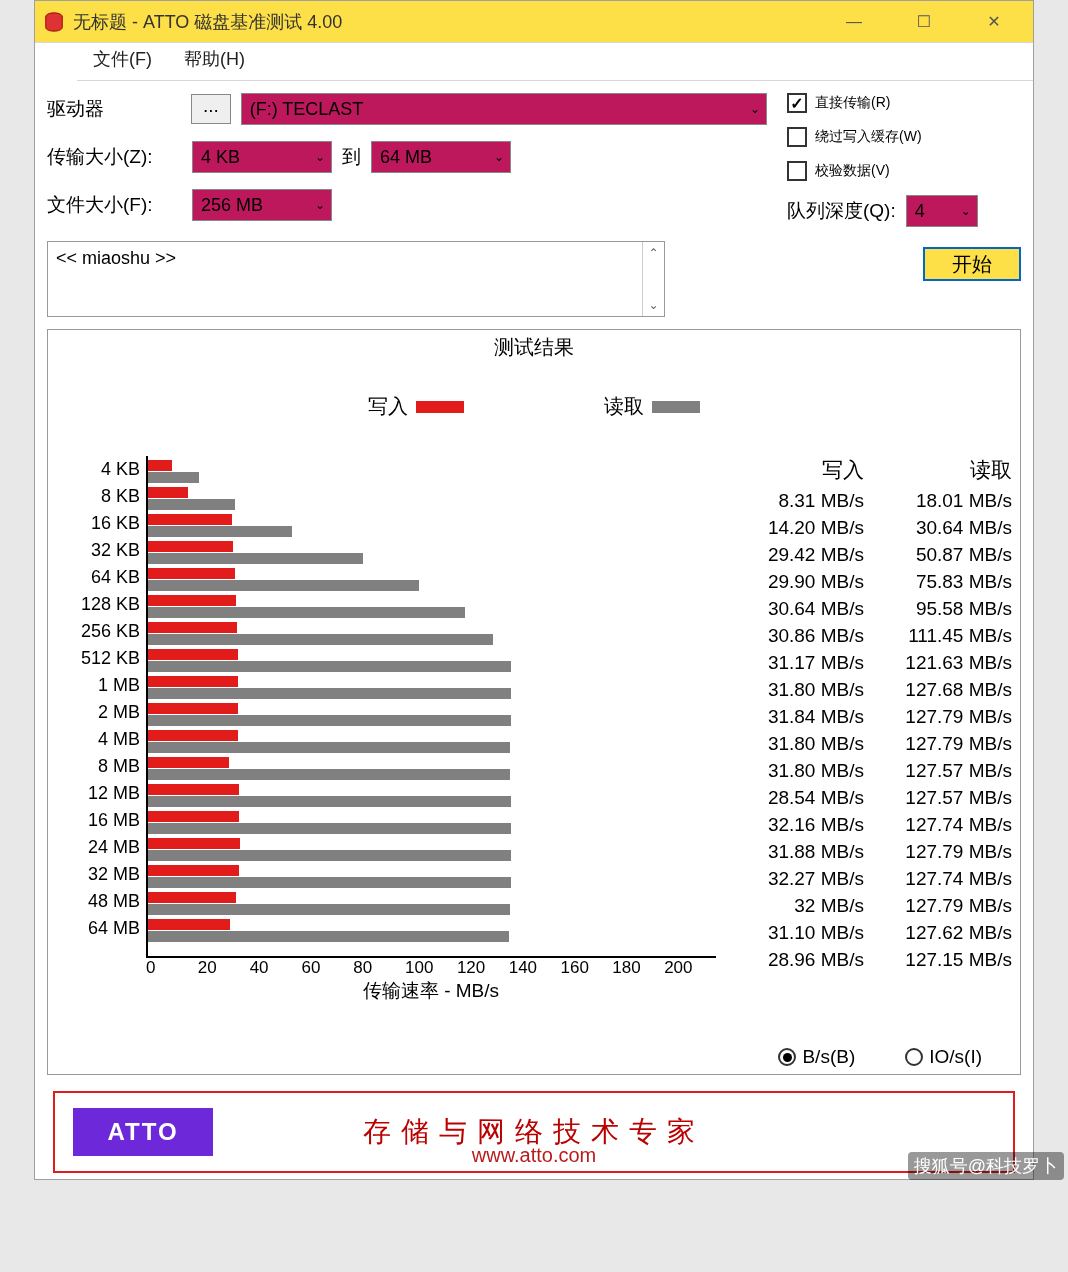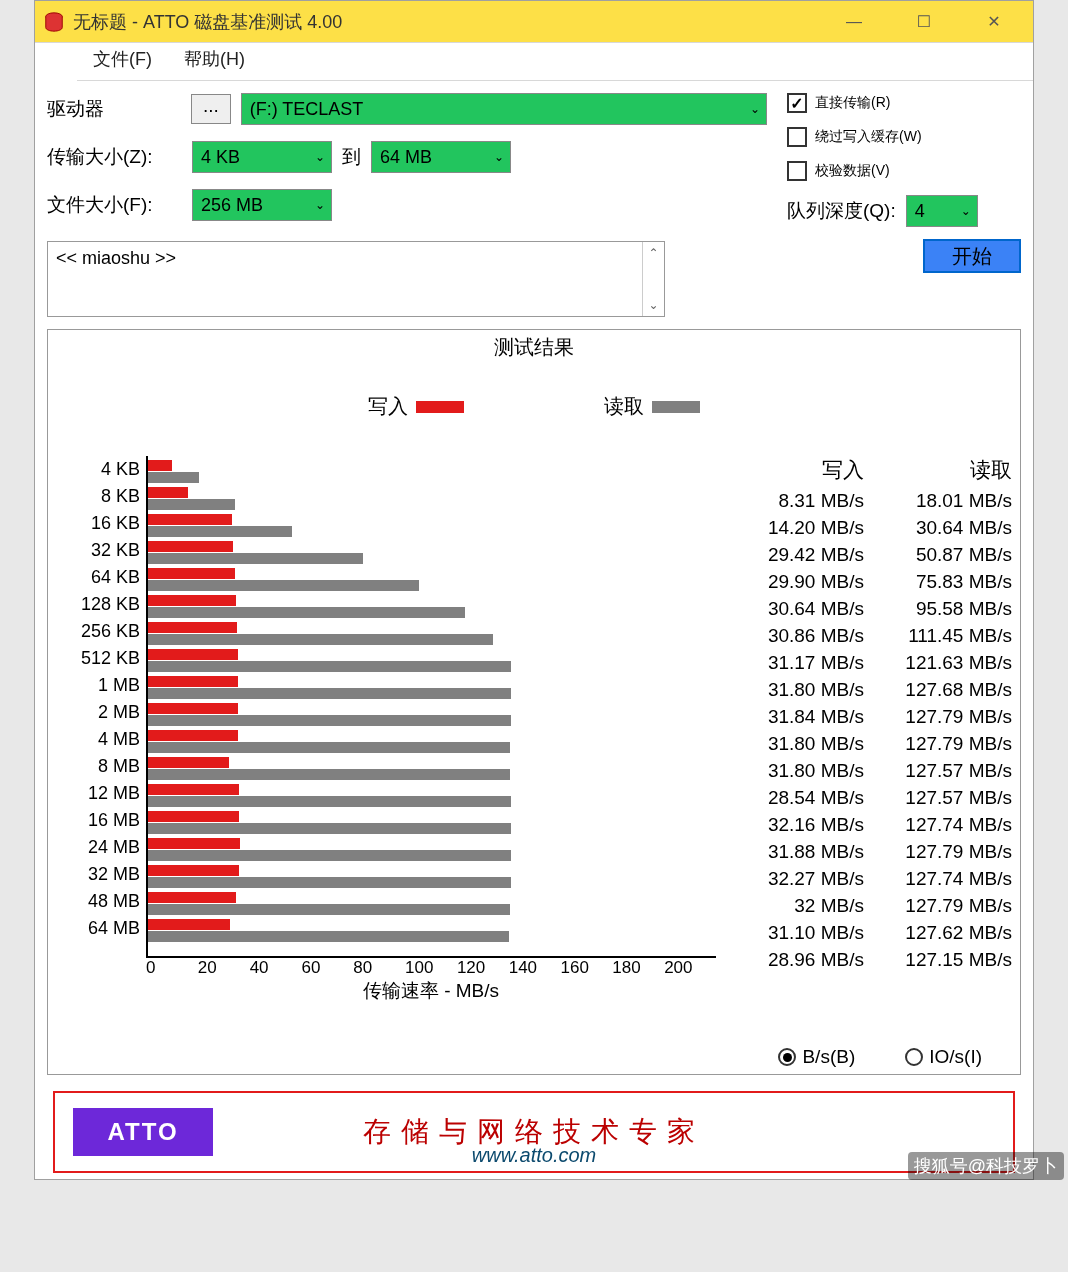--- a/index.html
+++ b/index.html
@@ -15,35 +15,35 @@
 .menuitem { padding: 4px 4px; }
 
 .content { flex: 1; padding: 12px; display: flex; flex-direction: column; }
 .config-area { display: flex; }
 .config-left { width: 720px; }
 .config-right { flex: 1; padding-left: 20px; }
 
 .row { display: flex; align-items: center; margin-bottom: 16px; font-size: 19px; }
 .lbl { width: 145px; }
 .btn-small { width: 40px; height: 30px; border: 1px solid #888; background: #efefef; text-align: center; line-height: 22px; margin-right: 10px; }
-.dropdown, .combo { height: 32px; border: 1px solid #888; background: #22c55e; display: flex; align-items: center; padding: 0 8px; font-size: 18px; position: relative; }
+.dropdown, .combo { height: 32px; border: 1px solid #888; background: #be185d; display: flex; align-items: center; padding: 0 8px; font-size: 18px; position: relative; }
 .dropdown .arrow, .combo .arrow { position: absolute; right: 6px; top: 50%; transform: translateY(-50%); font-size: 12px; }
 .combo-drive { width: 530px; }
 .combo-sm { width: 140px; }
 .between { margin: 0 10px; }
 
 .chk-row { display: flex; align-items: center; margin-bottom: 14px; font-size: 14px; }
 .chk { width: 20px; height: 20px; border: 2px solid #333; margin-right: 8px; display: flex; align-items: center; justify-content: center; }
 .chk.checked::after { content: "✓"; font-size: 16px; font-weight: bold; }
 .qd-row { display: flex; align-items: center; font-size: 19px; margin-top: 6px; }
 .qd-combo { width: 72px; margin-left: 10px; }
 
 .desc-box { width: 618px; height: 76px; border: 1px solid #999; padding: 6px 8px; font-size: 18px; position: relative; margin-top: 4px; }
 .desc-scroll { position: absolute; right: 0; top: 0; height: 100%; width: 22px; border-left: 1px solid #ccc; display: flex; flex-direction: column; justify-content: space-between; align-items:center; font-size:12px; color:#666; padding:4px 0;}
-.start-btn { width: 98px; height: 34px; border: 2px solid #0066cc; background: #3b82f6; font-size: 20px; margin-left: auto; margin-top: 12px; display:flex; align-items:center; justify-content:center; }
+.start-btn { width: 98px; height: 34px; border: 2px solid #0066cc; background: #fde047; font-size: 20px; margin-left: auto; margin-top: 20px; display:flex; align-items:center; justify-content:center; }
 
 .chart-area { flex: 1; border: 1px solid #999; margin-top: 12px; padding: 4px 8px 4px 8px; display: flex; flex-direction: column; gap: 32px; }
 .chart-title { text-align: center; font-size: 20px; }
 .legend { display: flex; justify-content: center; gap: 140px; font-size: 20px; margin-bottom: 4px; }
 .legend-item { display: flex; align-items: center; gap: 8px; }
 .swatch { width: 48px; height: 12px; }
 .sw-write { background: #e21b1b; }
 .sw-read { background: #808080; }
 
 .chart-body { flex: 1; display: flex; }
@@ -67,21 +67,21 @@
 .col div { height: 27px; line-height: 27px; white-space: nowrap; }
 
 .radio-row { display: flex; gap: 50px; justify-content: flex-end; padding: 6px 30px 2px 0; font-size: 19px; }
 .radio { display: flex; align-items: center; gap: 6px; }
 .rcirc { width: 18px; height: 18px; border: 2px solid #333; border-radius: 50%; display:flex; align-items:center; justify-content:center; }
 .rcirc.on::after { content:""; width:9px; height:9px; background:#000; border-radius:50%; }
 
 .footer { height: 82px; background: #fff; border: 2px solid #e21b1b; margin: 4px 18px 6px 18px; display: flex; align-items: center; padding: 0 18px; gap: 150px; position: relative; }
 .atto-logo { width: 140px; height: 48px; background: #6d28d9; color: #fff; display:flex; align-items:center; justify-content:center; font-size: 24px; font-weight: bold; letter-spacing: 2px; }
 .footer-text { color: #b00; font-size: 28px; letter-spacing: 10px; font-family: "KaiTi","STKaiti",serif; line-height: 1.1;}
-.footer-url { position:absolute; left: 50%; transform: translateX(-50%); bottom: 4px; color: #0c4a6e; font-size: 20px; font-style: italic; }
+.footer-url { position:absolute; left: 50%; transform: translateX(-50%); bottom: 4px; color: #b91c1c; font-size: 20px; }
 .watermark { position: fixed; right: 4px; bottom: 92px; font-size: 18px; color:#fff; background: rgba(0,0,0,0.4); padding: 2px 6px; border-radius:4px; }
 </style>
 </head>
 <body>
 
 <div class="window">
   <div class="titlebar">
     <span class="app-icon">
       <svg viewBox="0 0 24 24">
           <ellipse cx="12" cy="6" rx="9" ry="4" fill="#d33" stroke="#900"></ellipse>

